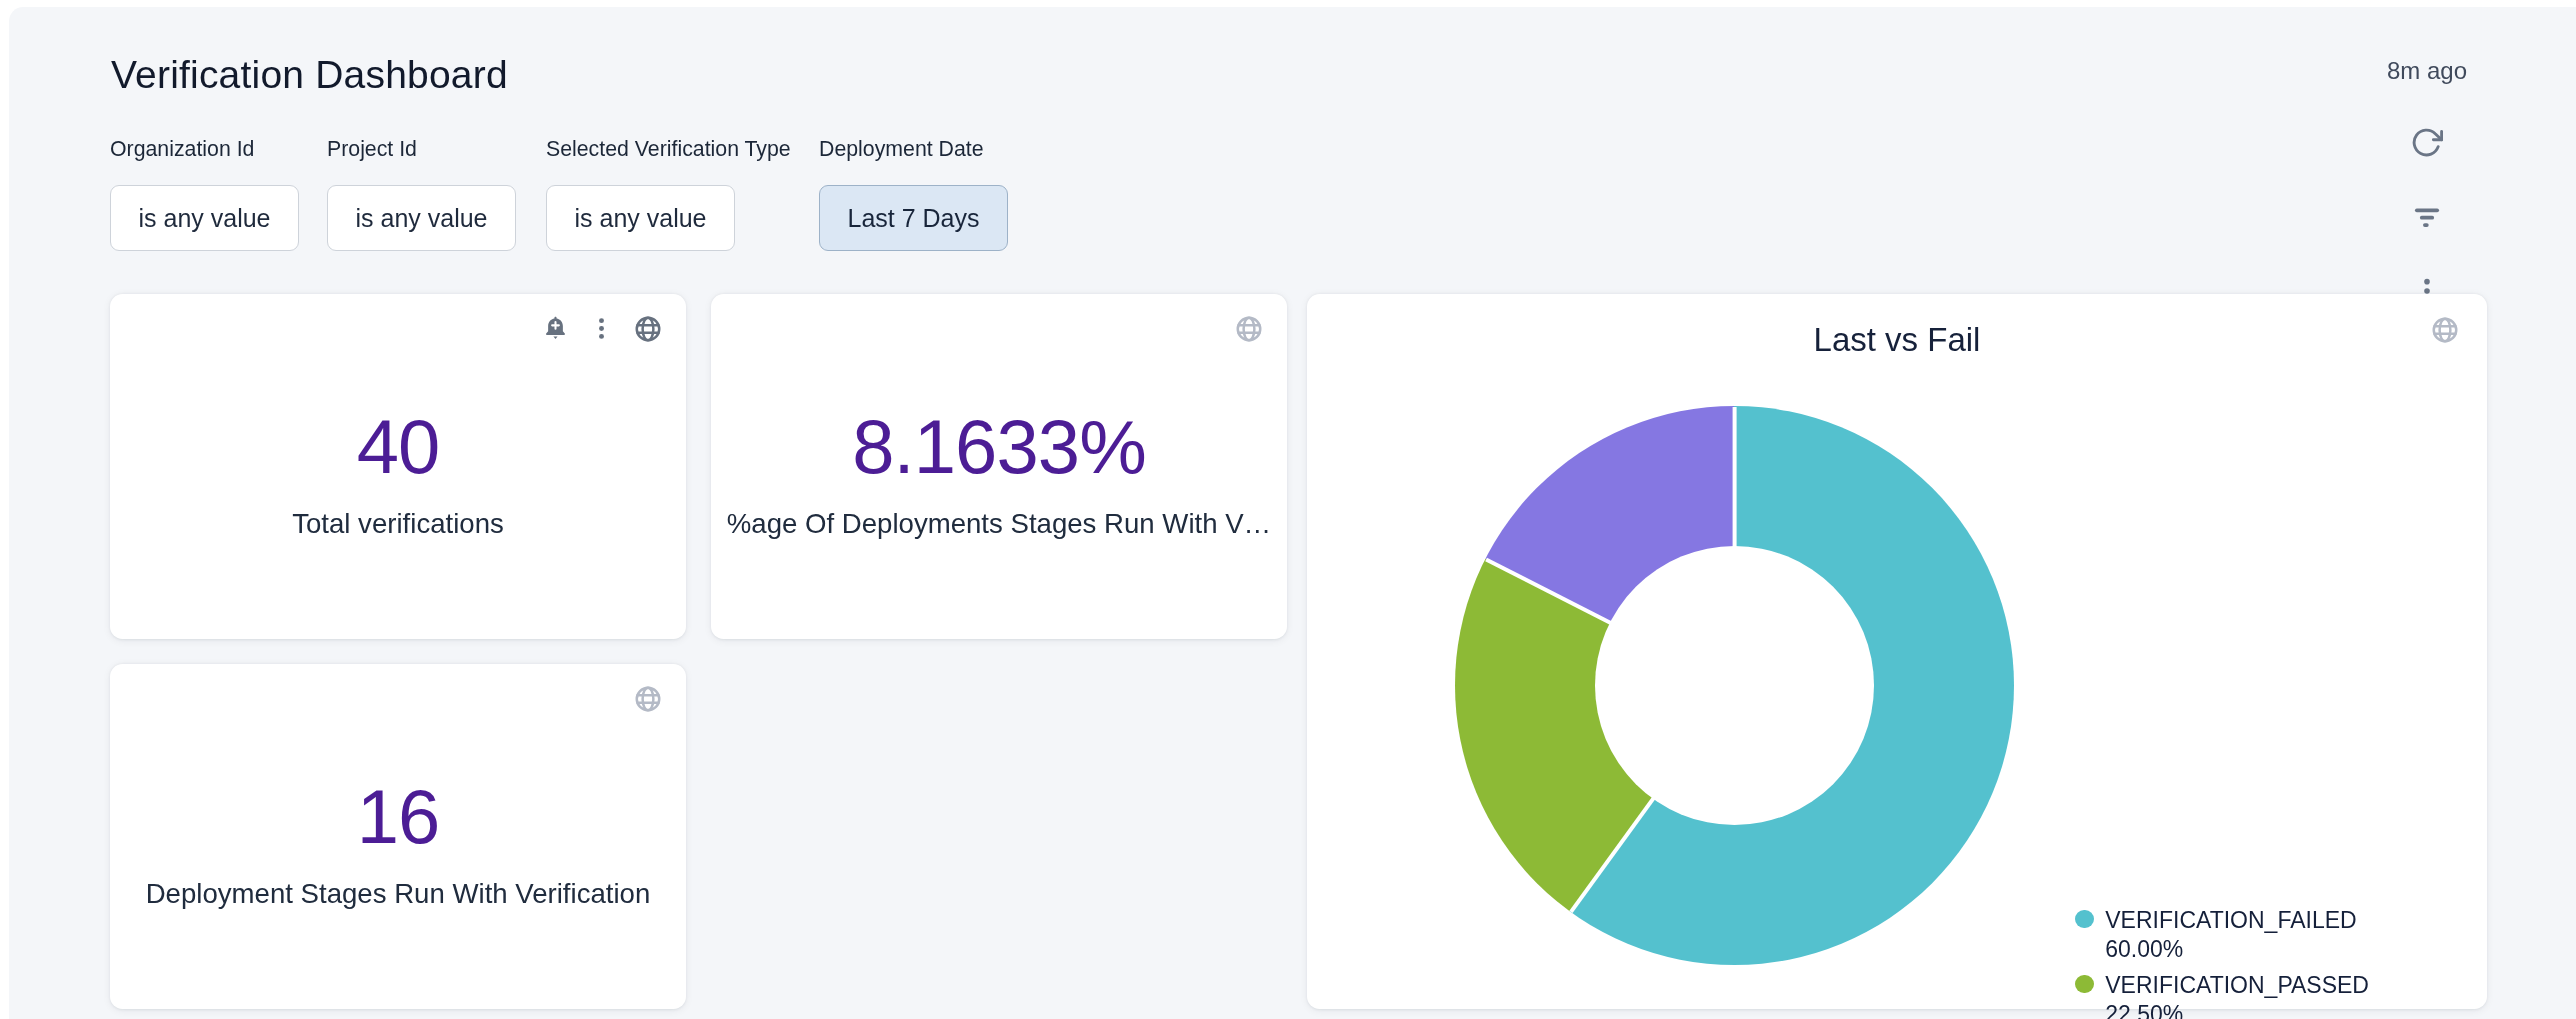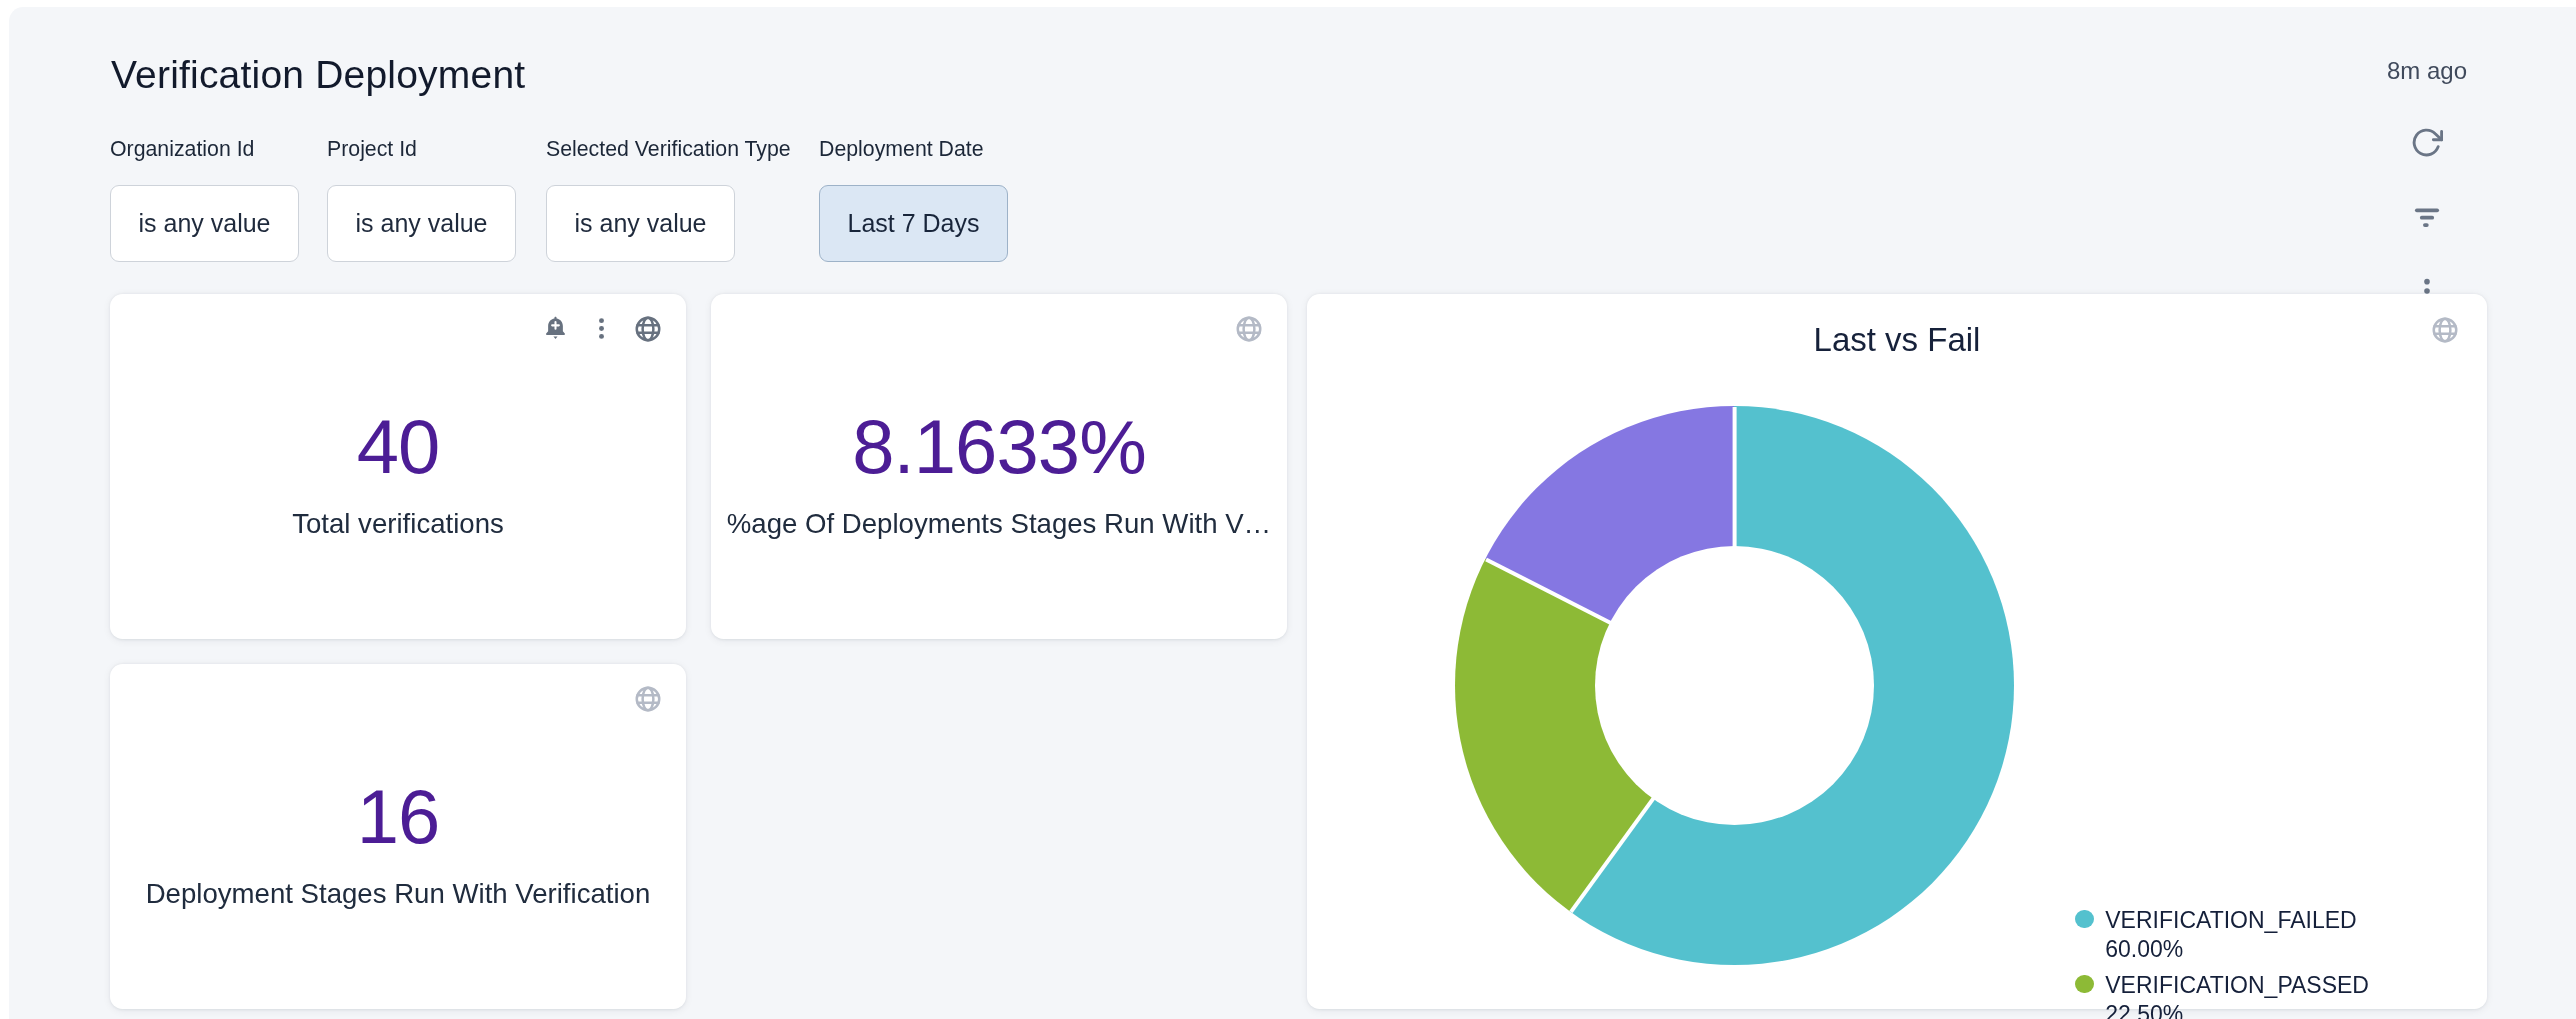--- a/index.html
+++ b/index.html
@@ -11,21 +11,21 @@
   
   .page-title { position:absolute; left:102px; top:46px; font-size:39px; font-weight:500;
                 color:#121a2c; letter-spacing:0.2px; }
   .header-right { position:absolute; top:50px; right:109px; display:flex; align-items:center; gap:41px;flex-direction:column; }
   .last-refresh { font-size:24px; color:#404a5c; }
   .hicon { color:#6a7586; display:inline-flex; align-items:center; justify-content:center; cursor:pointer; }
 
   
   .filter { position:absolute; top:130px; }
   .flabel { font-size:21.3px; font-weight:500; color:#1c2738; margin-bottom:23px; }
-  .fvalue { display:flex; align-items:center; justify-content:center; height:77px; min-width:189px;
+  .fvalue { display:flex; align-items:center; justify-content:center; height:66px; min-width:189px;
             padding:0 25px; background:#ffffff; border:1.8px solid #ced3da; border-radius:9px;
             font-family:inherit; font-size:25px; color:#1f2a3c; cursor:pointer; }
   .fvalue.active { background:#dbe7f4; border-color:#9db2c8; color:#18253a; }
 
   
   .tile, .chart-panel { position:absolute; background:#ffffff; border-radius:12.5px;
             box-shadow:0 0.9px 2.7px rgba(20,28,44,.07), 0 1.8px 9px rgba(20,28,44,.06); }
   .t1 { left:101px; top:287px; width:576px; height:345px; }
   .t2 { left:702px; top:287px; width:576px; height:345px; }
   .t3 { left:101px; top:657px; width:576px; height:345px; }
@@ -55,21 +55,21 @@
             flex-direction:column; gap:8px; }
   .li { display:flex; align-items:flex-start; cursor:pointer; }
   .dot { width:18.7px; height:18.7px; border-radius:50%; flex:0 0 18.7px; margin:3.6px 11.6px 0 0; }
   .ltext { font-size:23px; line-height:1.24; color:#15203a; }
 </style>
 </head>
 <body>
 
 <div class="canvas">
 
-  <h1 class="page-title">Verification Deployment</h1>
+  <h1 class="page-title">Verification Dashboard</h1>
   <div class="header-right">
     <span class="last-refresh">8m ago</span>
     <span class="hicon">
       <svg viewBox="0 0 24 24" width="33" height="33" fill="none" stroke="currentColor" stroke-width="2.1" stroke-linecap="round" stroke-linejoin="round">
           <polyline points="23 4 23 10 17 10"></polyline>
           <path d="M20.49 15a9 9 0 1 1-2.12-9.36L23 10"></path>
         </svg>
     </span>
     <span class="hicon">
       <svg viewBox="0 0 24 24" width="34" height="34" fill="currentColor">

